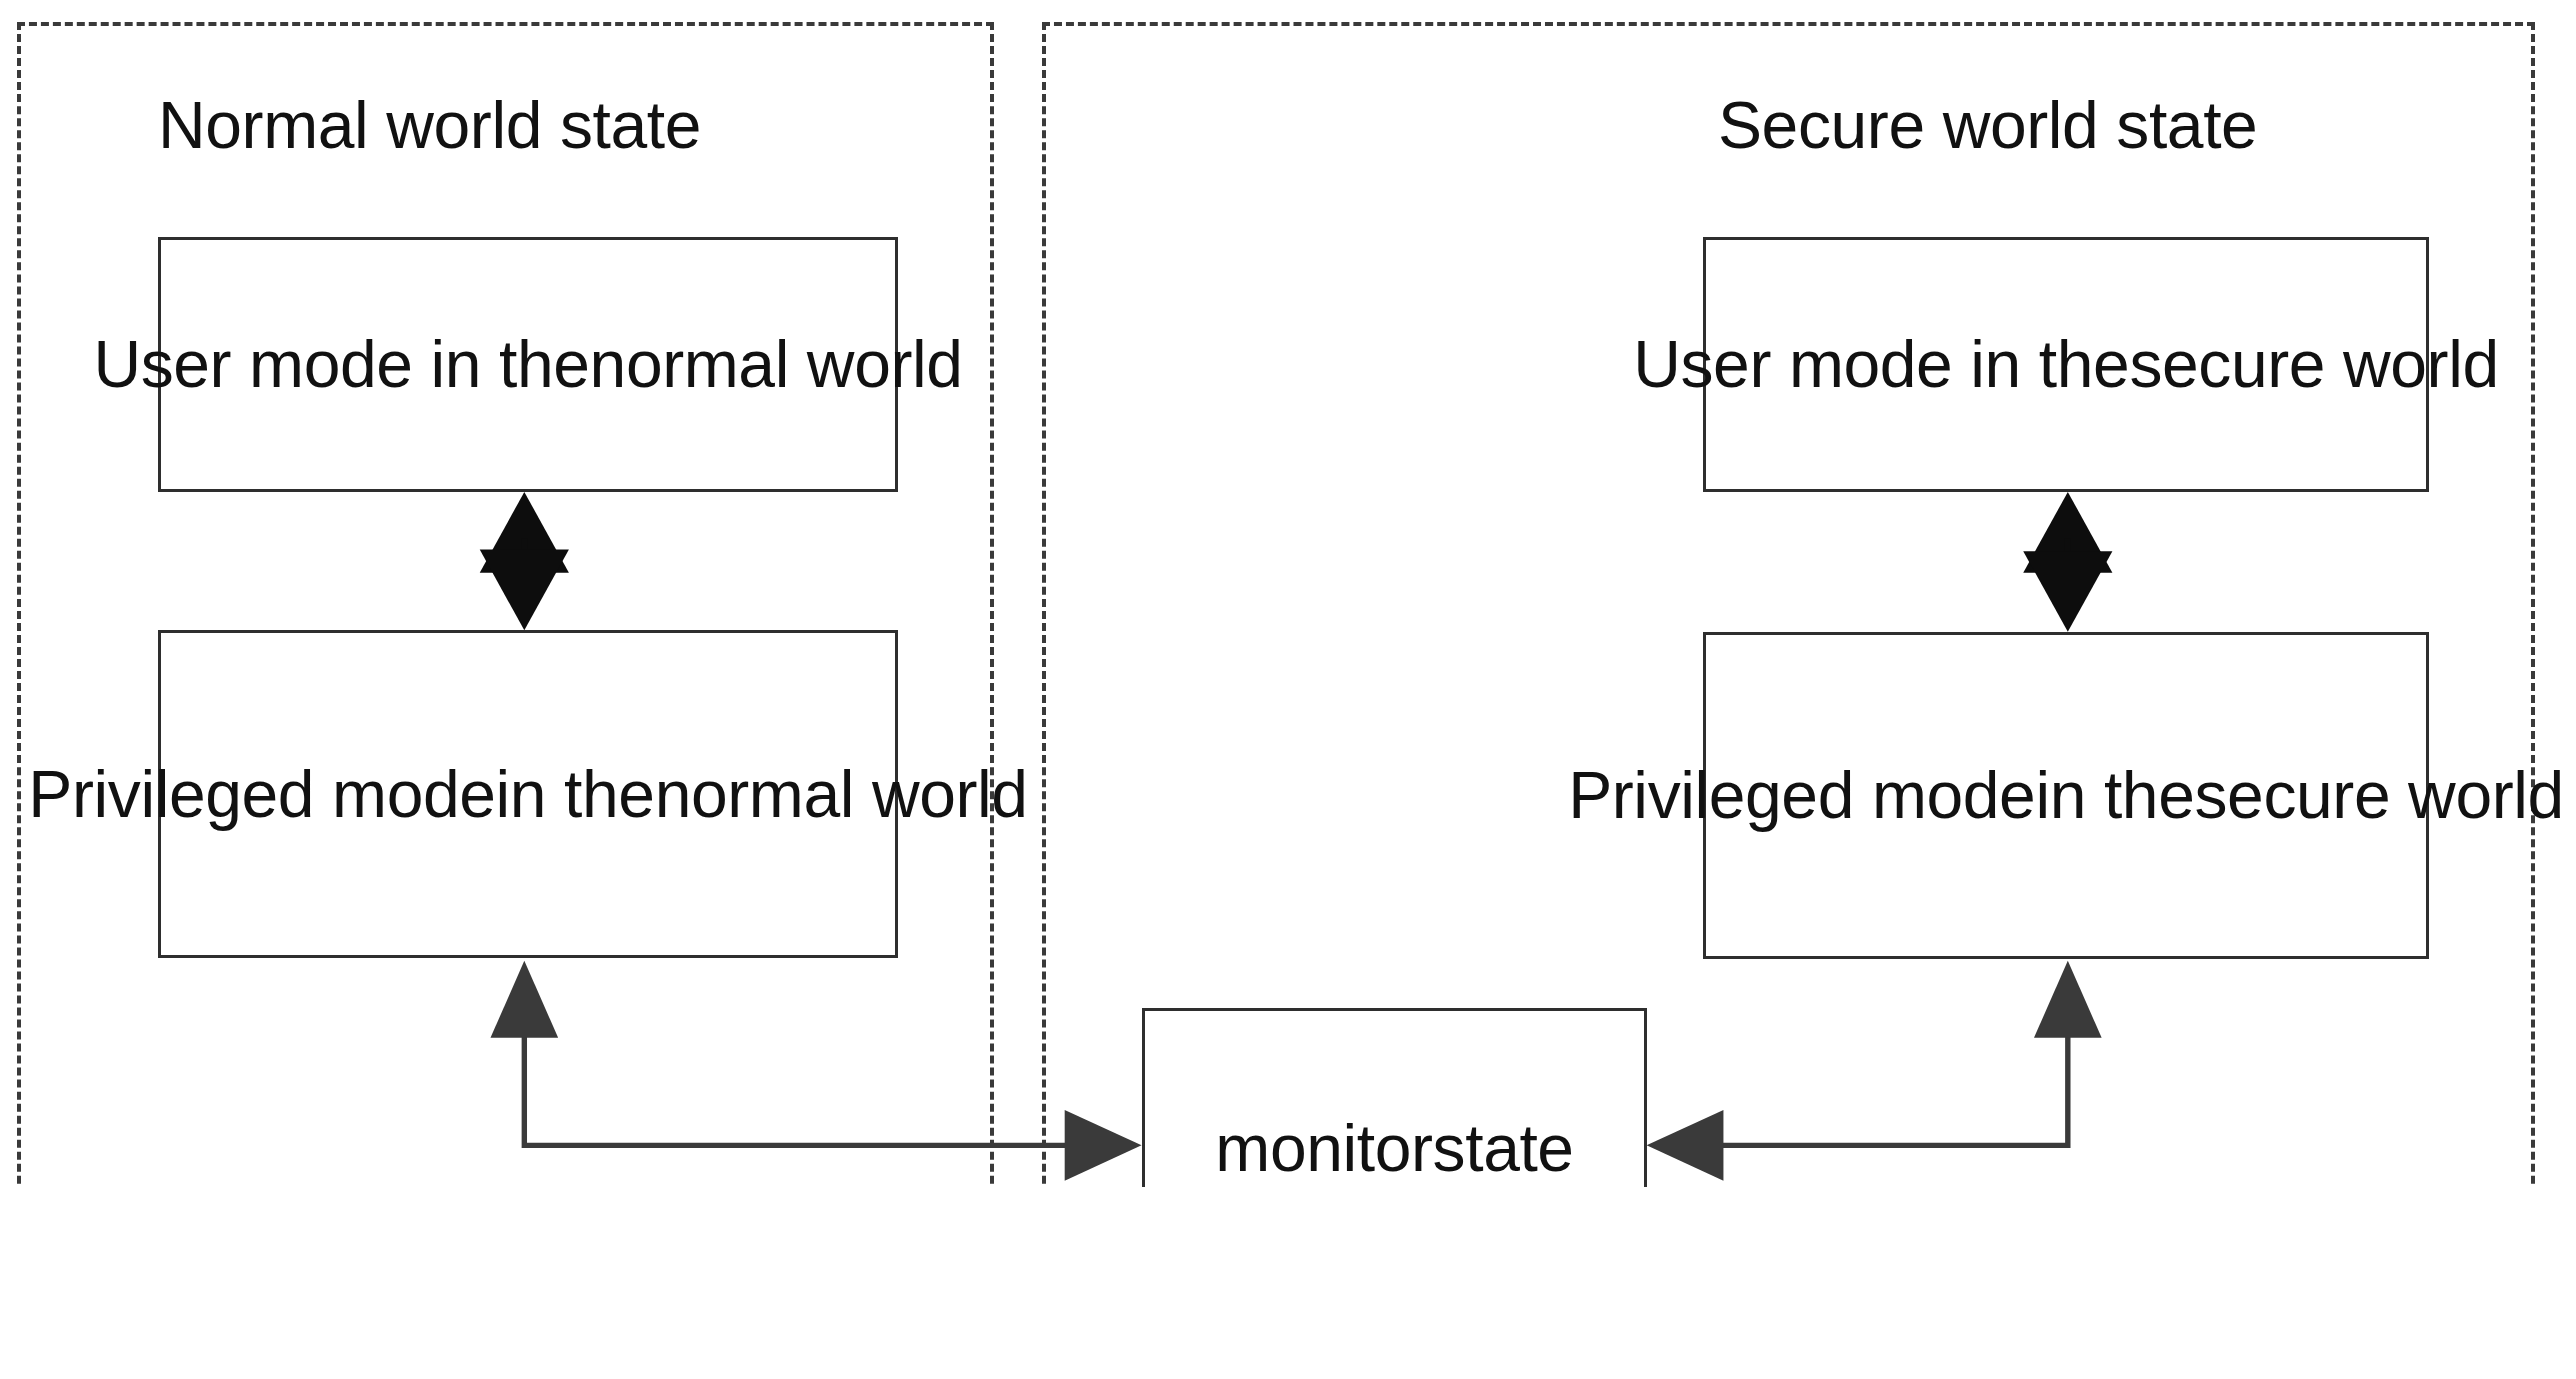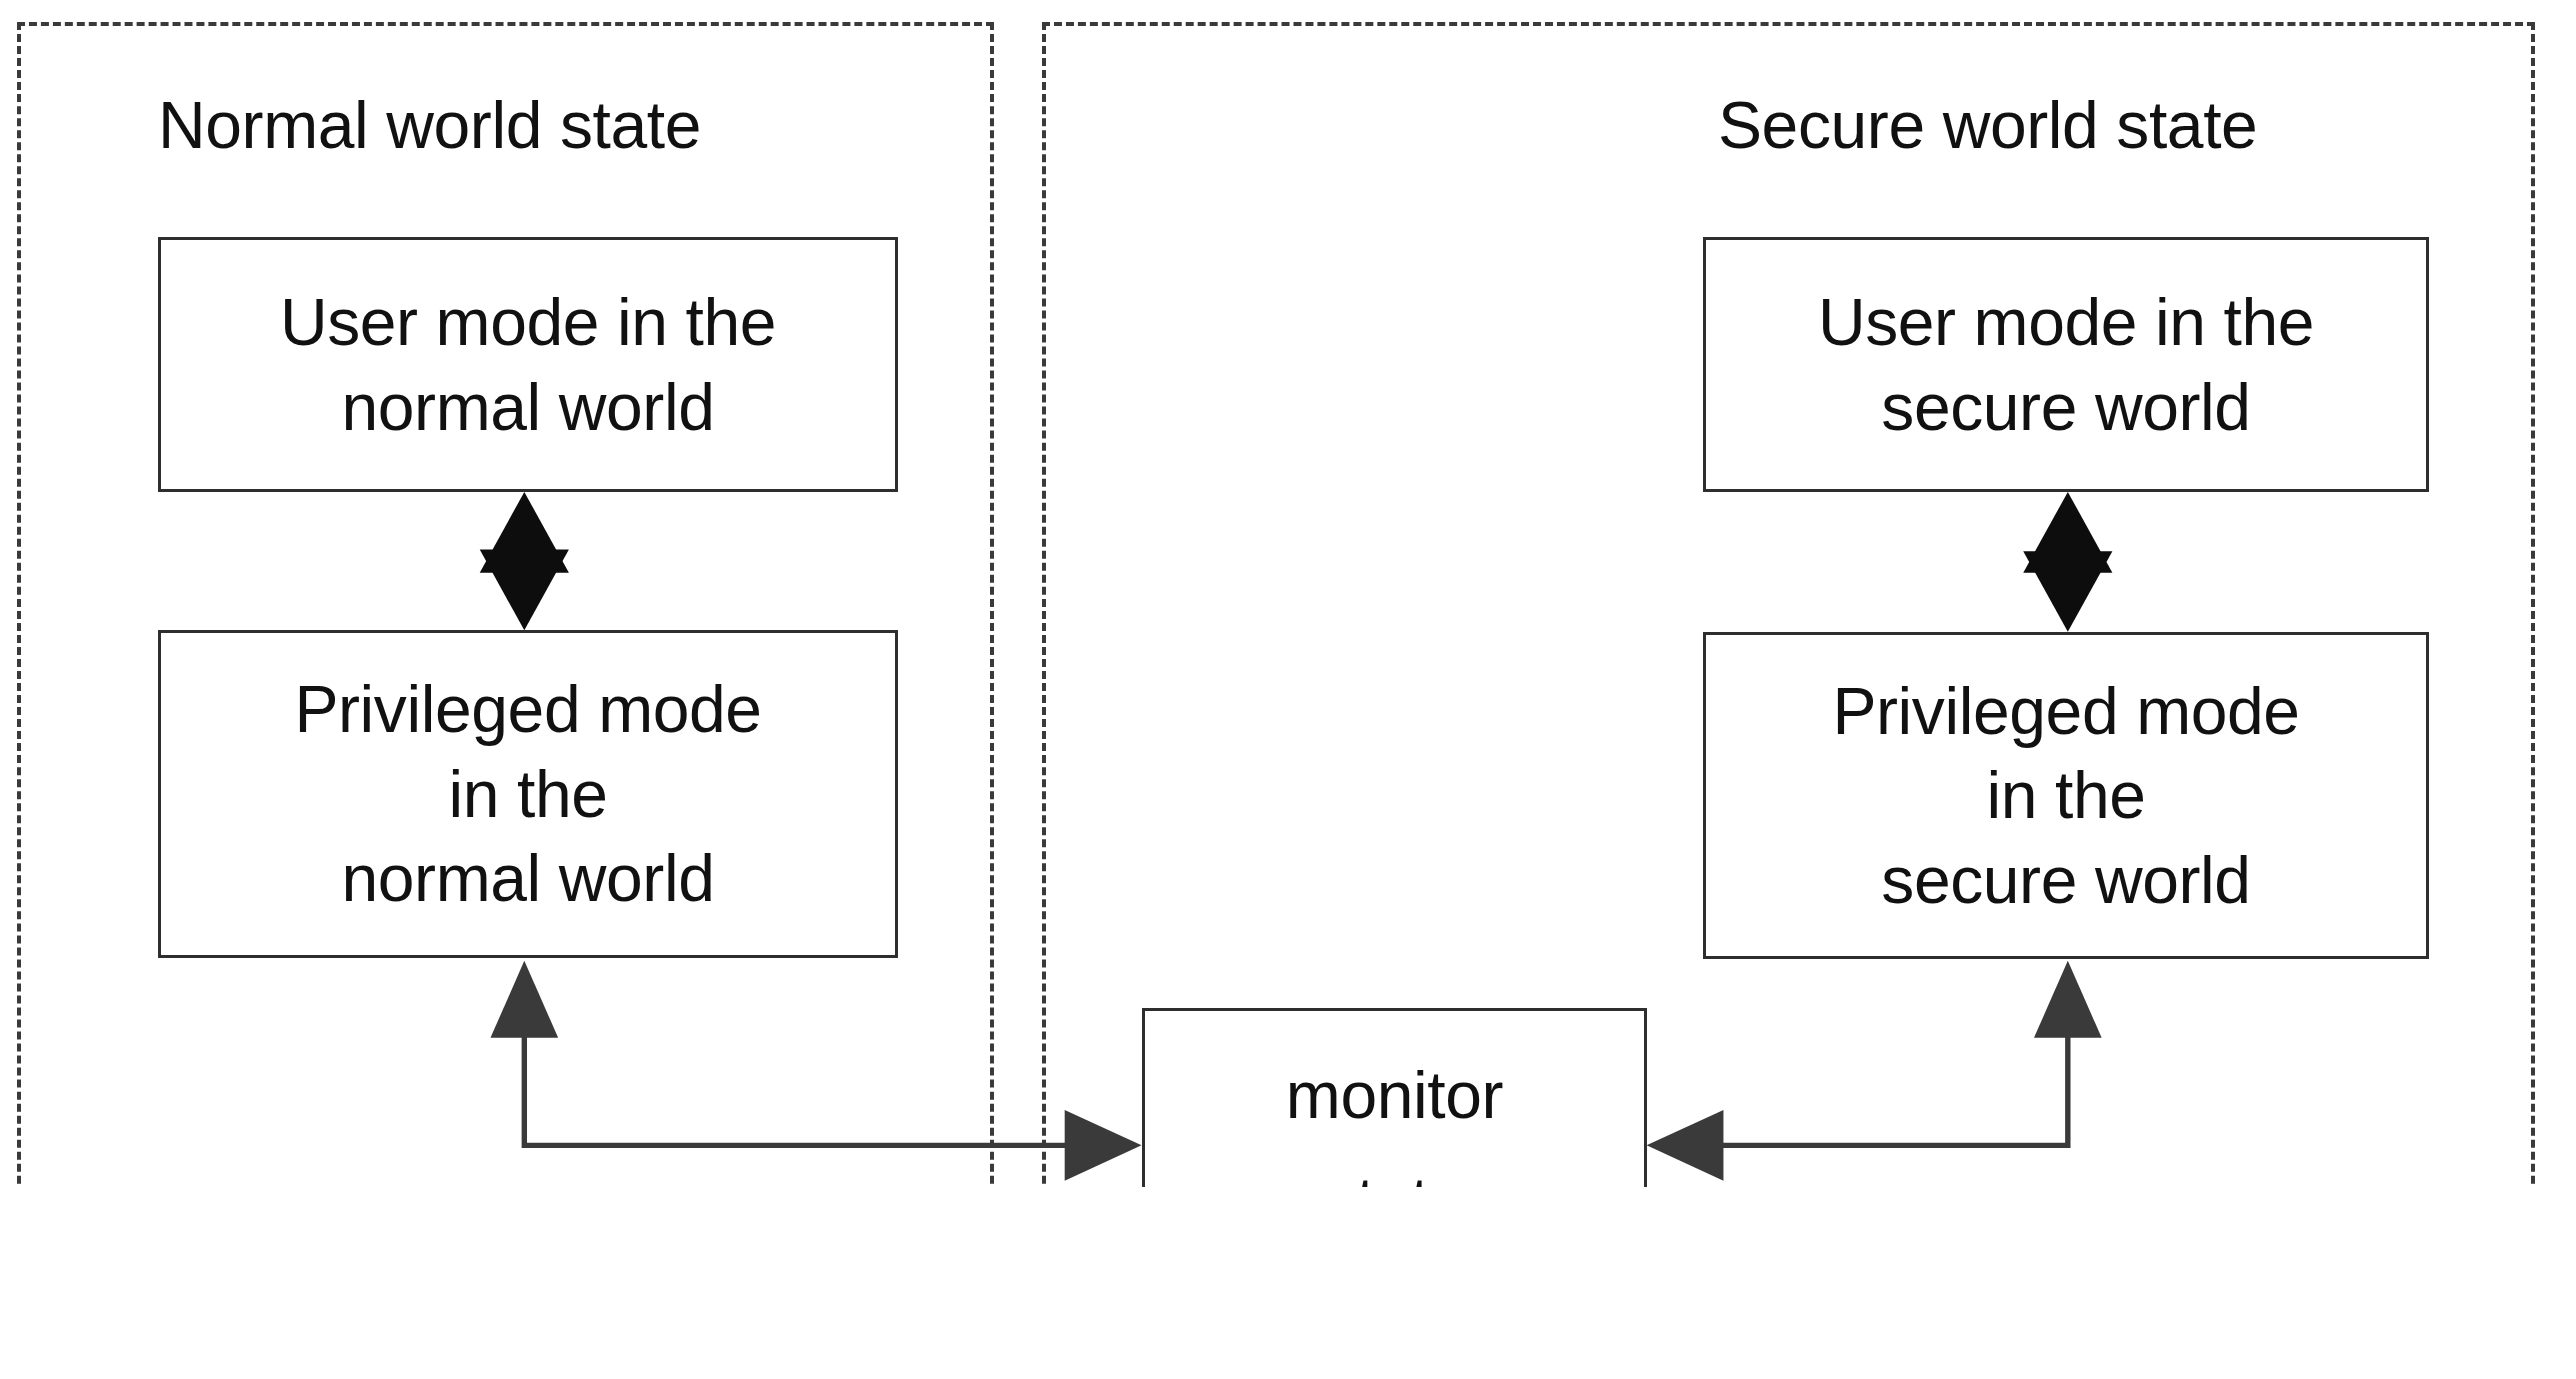--- a/index.html
+++ b/index.html
@@ -58,21 +58,21 @@
     top: 92px;
   }
 
   
   .mode-box {
     position: absolute;
     border: 3.8px solid #2e2e2e;
     box-sizing: border-box;
     background: #ffffff;
     display: flex;
-    flex-direction: column;
+    flex-direction: row;
     align-items: center;
     justify-content: center;
     text-align: center;
     color: #111111;
     font-size: 66px;
     line-height: 1.28;
     font-family: "Liberation Sans", sans-serif;
     letter-spacing: -0.4px;
   }
   .mode-box .line {

